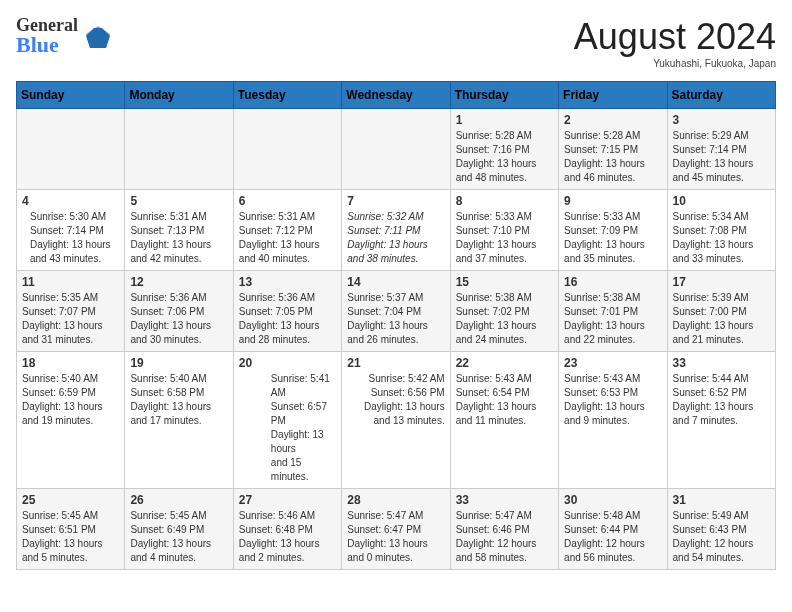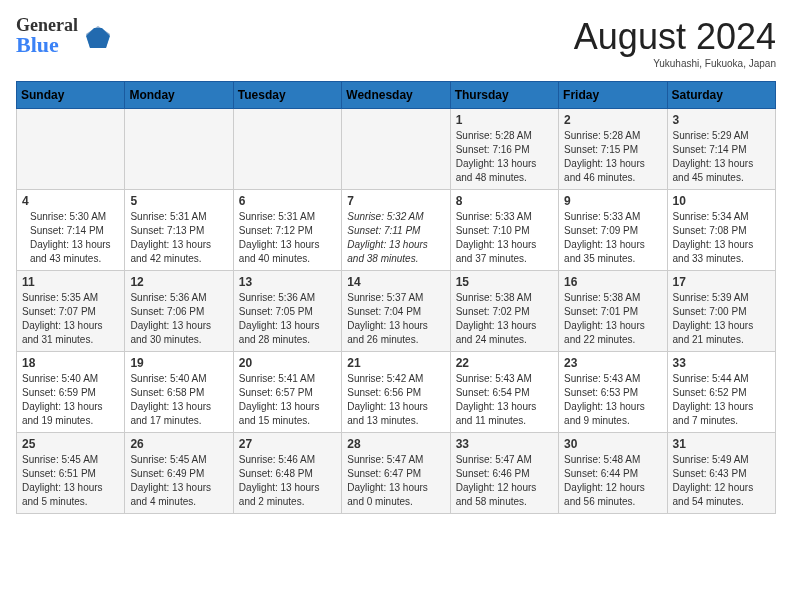--- a/index.html
+++ b/index.html
@@ -270,28 +270,28 @@
         </td>
         <td>
           <span class="day-num">19</span>
           <div class="day-detail" style="white-space: pre-line;">Sunrise: 5:40 AM
 Sunset: 6:58 PM
 Daylight: 13 hours
 and 17 minutes.</div>
         </td>
         <td>
           <span class="day-num">20</span>
-          <div class="day-detail" style="white-space: pre-line;">Sunrise: 5:41 AM
+          <div class="day-detail" style="white-space: pre-line; margin-left: 32px;">Sunrise: 5:41 AM
 Sunset: 6:57 PM
 Daylight: 13 hours
 and 15 minutes.</div>
         </td>
         <td>
           <span class="day-num">21</span>
-          <div class="day-detail" style="white-space: pre-line;">Sunrise: 5:42 AM
+          <div class="day-detail" style="white-space: pre-line; text-align: right;">Sunrise: 5:42 AM
 Sunset: 6:56 PM
 Daylight: 13 hours
 and 13 minutes.</div>
         </td>
         <td>
           <span class="day-num">22</span>
           <div class="day-detail" style="white-space: pre-line;">Sunrise: 5:43 AM
 Sunset: 6:54 PM
 Daylight: 13 hours
 and 11 minutes.</div>

